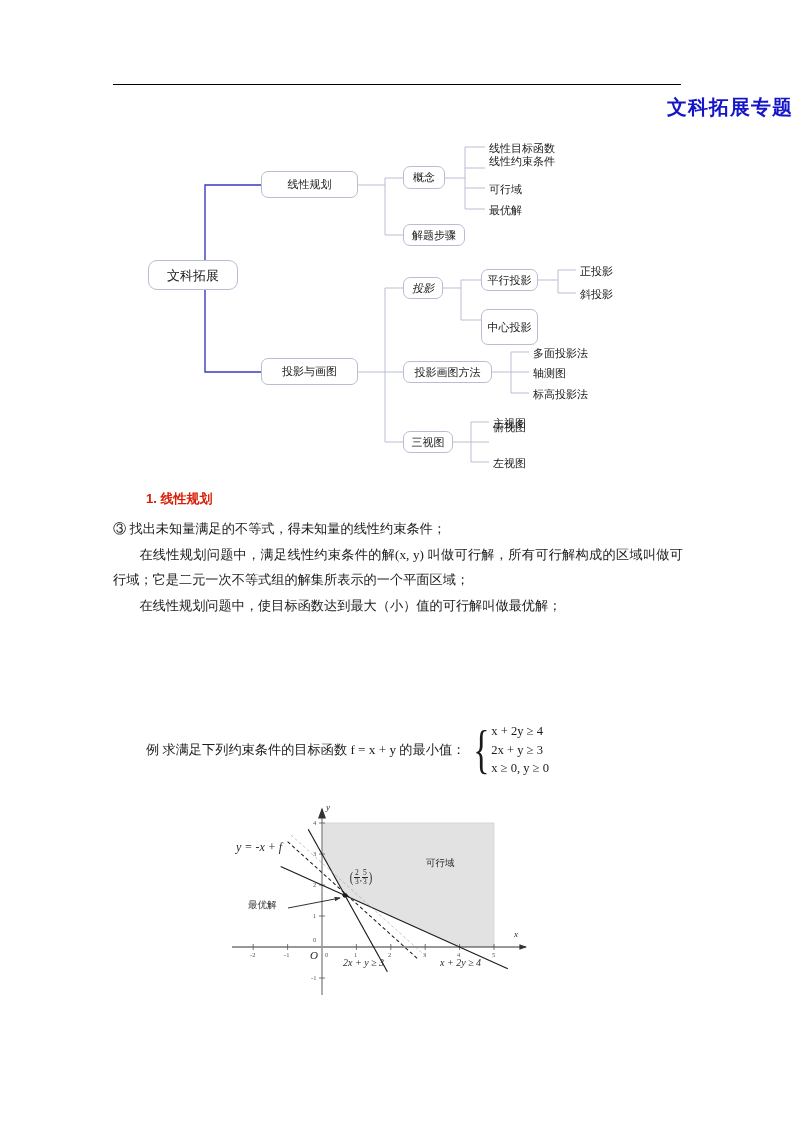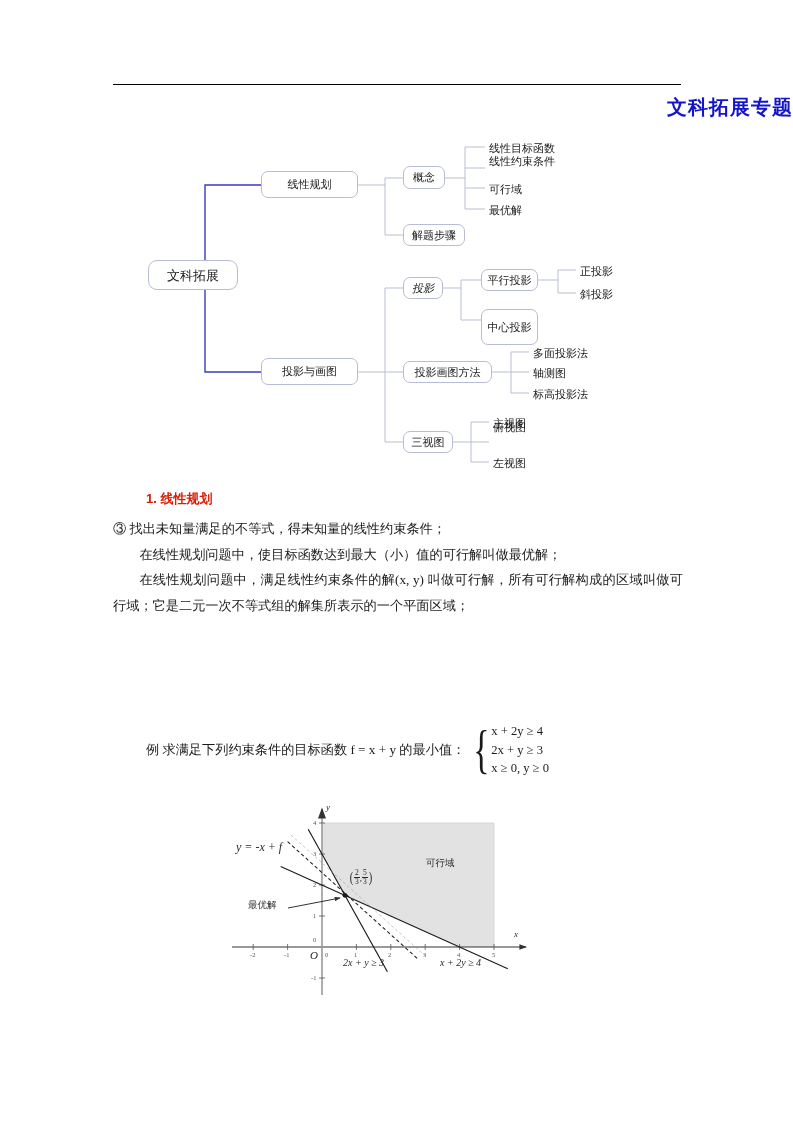--- a/index.html
+++ b/index.html
@@ -270,22 +270,22 @@
 
     <div class="leaf" style="left:380px; top:288px;">主视图</div>
     <div class="leaf" style="left:380px; top:292px;text-align:center;">俯视图</div>
     <div class="leaf" style="left:380px; top:328px;">左视图</div>
   </div>
 
   <div class="section-head">1.  线性规划</div>
 
   <div class="body-block">
     <p>③ 找出未知量满足的不等式，得未知量的线性约束条件；</p>
+    <p class="indent2">在线性规划问题中，满足线性约束条件的解(x, y) 叫做可行解，所有可行解构成的区域叫做可行域；它是二元一次不等式组的解集所表示的一个平面区域；</p>
     <p class="indent2">在线性规划问题中，使目标函数达到最大（小）值的可行解叫做最优解；</p>
-    <p class="indent2">在线性规划问题中，满足线性约束条件的解(x, y) 叫做可行解，所有可行解构成的区域叫做可行域；它是二元一次不等式组的解集所表示的一个平面区域；</p>
   </div>
 
   <div class="example">
     <span class="lead">例  求满足下列约束条件的目标函数 f = x + y 的最小值：</span>
     <span class="brace-wrap">
       <span class="brace">{</span>
       <span class="cases">
         <span>x + 2y ≥ 4</span>
         <span>2x + y ≥ 3</span>
         <span>x ≥ 0, y ≥ 0</span>

